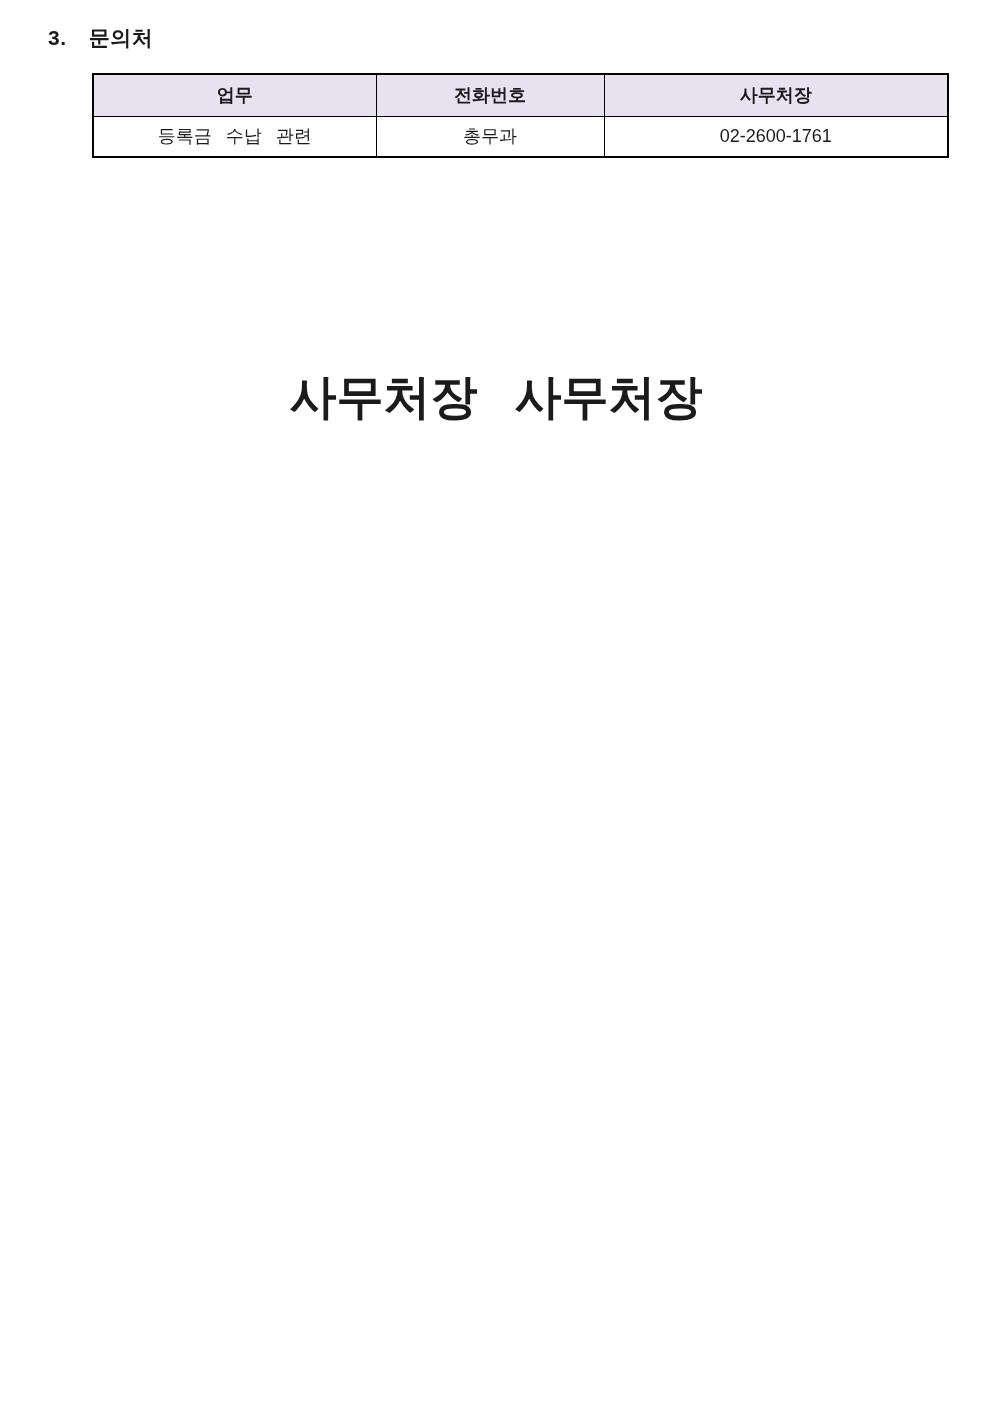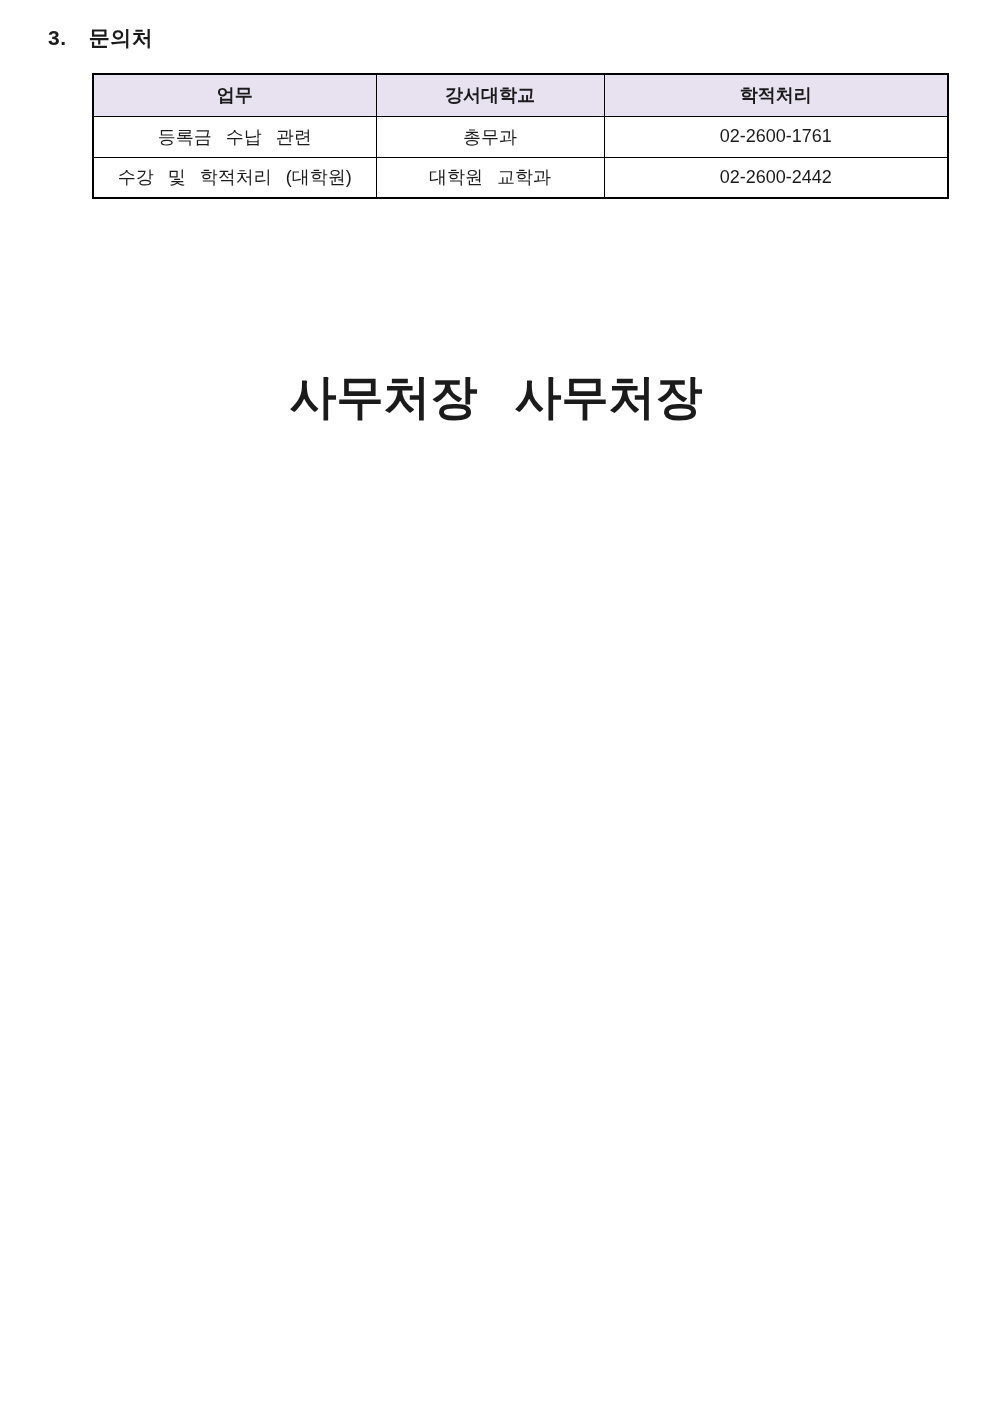--- a/index.html
+++ b/index.html
@@ -88,34 +88,29 @@
 
   <table class="contact-table">
     <colgroup>
       <col class="c1">
         <col class="c2">
         <col class="c3">
     </colgroup>
     <thead>
       <tr>
         <th>업무</th>
-        <th>강서대학교</th>
-        <th>학적처리</th>
+        <th>전화번호</th>
+        <th>사무처장</th>
       </tr>
     </thead>
     <tbody>
       <tr>
         <td>등록금 수납 관련</td>
         <td>총무과</td>
         <td>02-2600-1761</td>
-      </tr>
-      <tr>
-        <td>수강 및 학적처리 (대학원)</td>
-        <td>대학원 교학과</td>
-        <td>02-2600-2442</td>
       </tr>
     </tbody>
   </table>
 
 
   <div class="signature-line">사무처장 사무처장</div>
 
 </div>
 
 </body></html>

